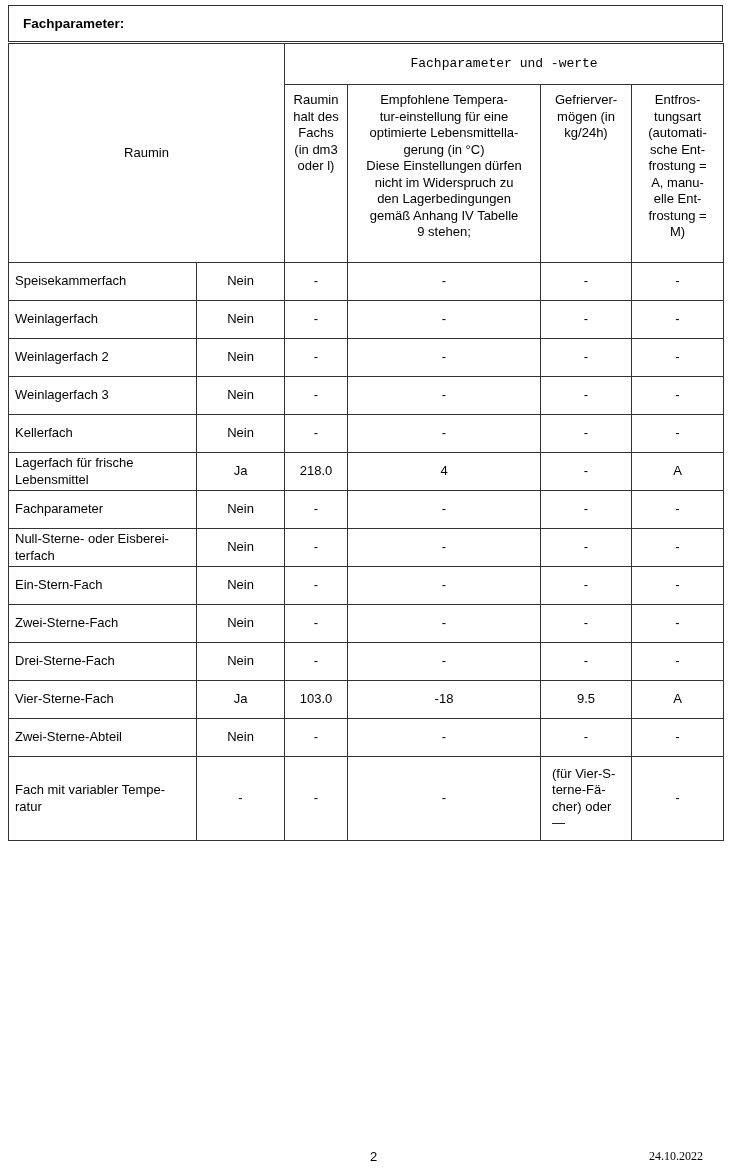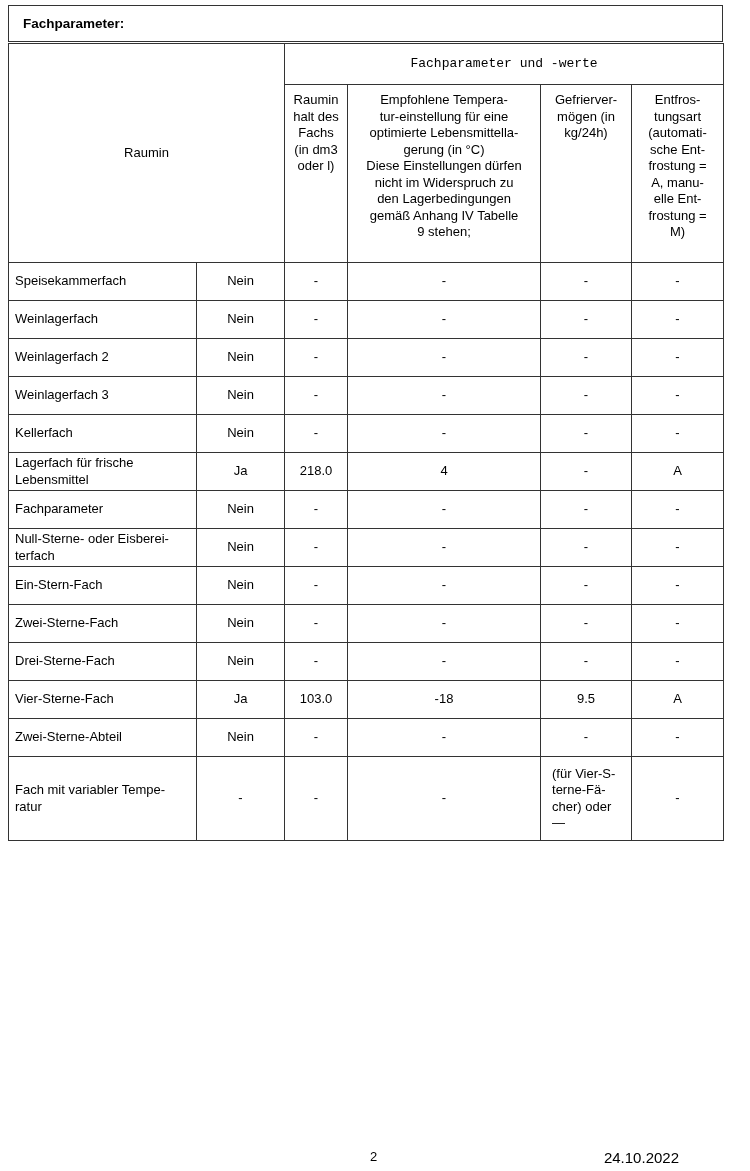--- a/index.html
+++ b/index.html
@@ -79,24 +79,25 @@
   .footer-pagenum {
     position: absolute;
     left: 8px;
     width: 715px;
     top: 1144px;
     text-align: center;
     font-size: 13px;
   }
   .footer-date {
     position: absolute;
-    right: 44px;
+    right: 20px;
     top: 1144px;
     text-align: right;
-    font-size: 15px;
+    font-size: 12px;
+    font-family: Liberation Serif, serif;
   }
 </style>
 </head>
 <body>
 
 <div class="content">
 
   <div class="title-box">
     <span>Fachparameter:</span>
   </div>

